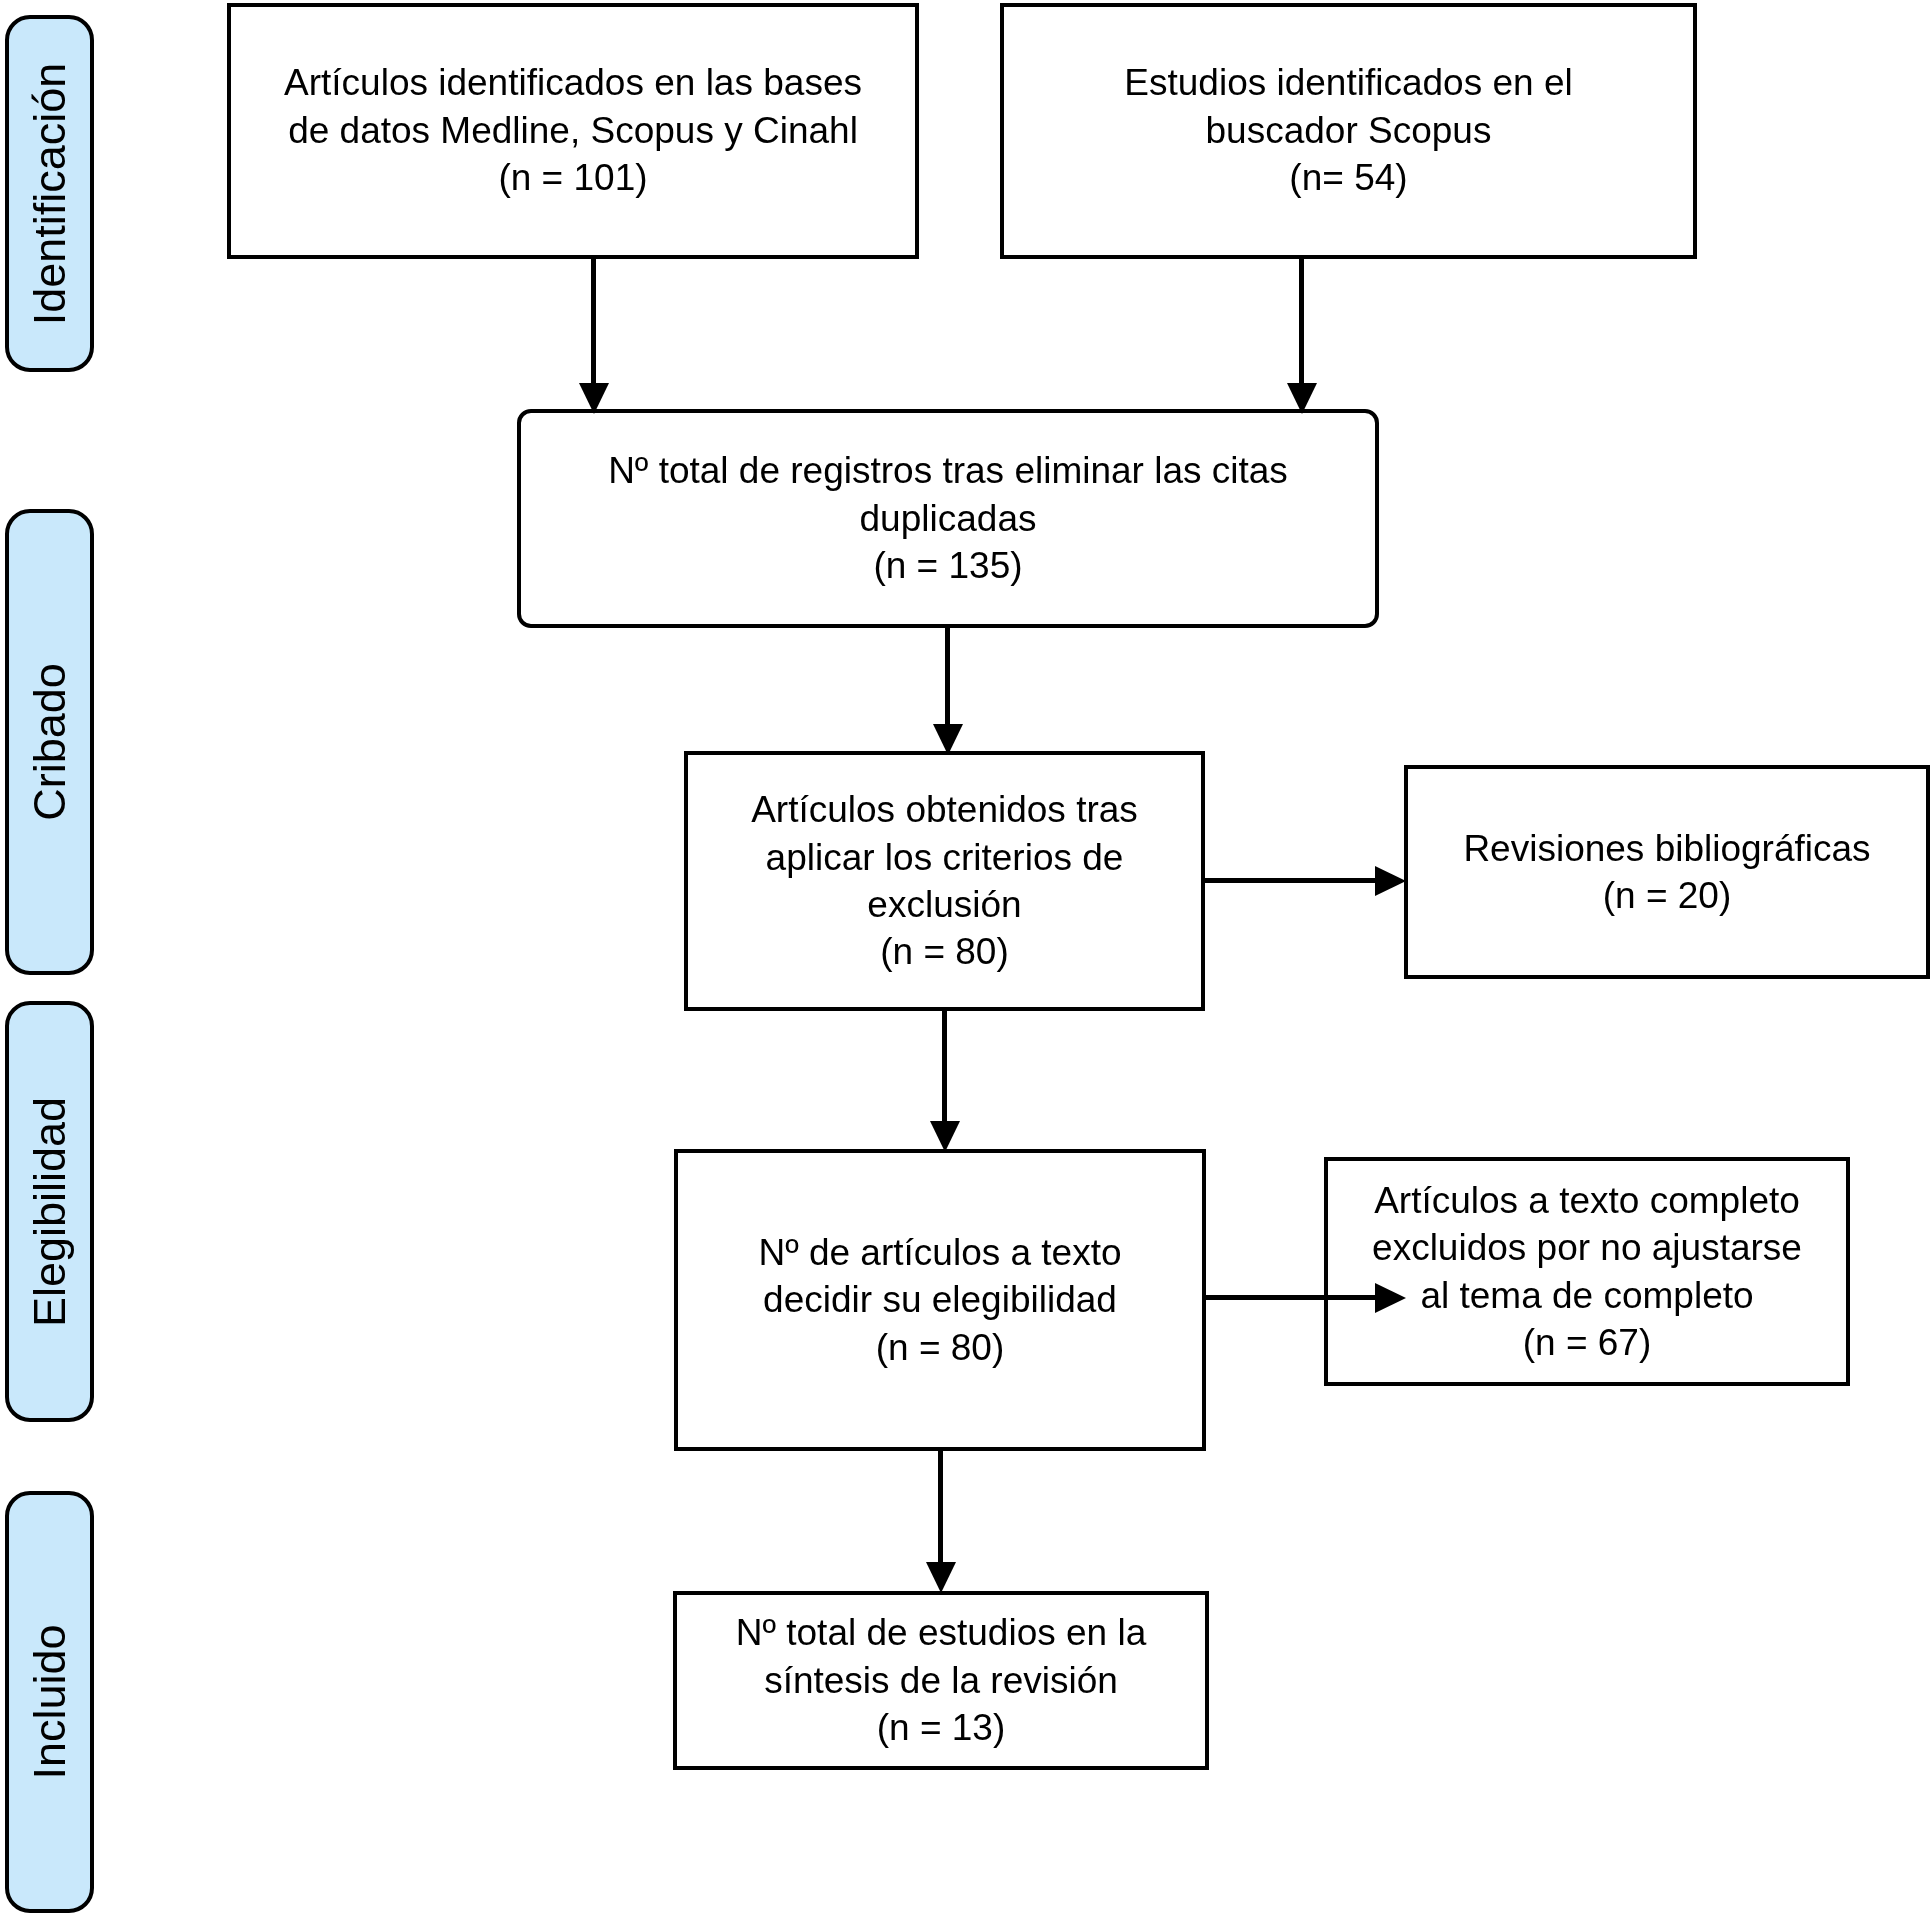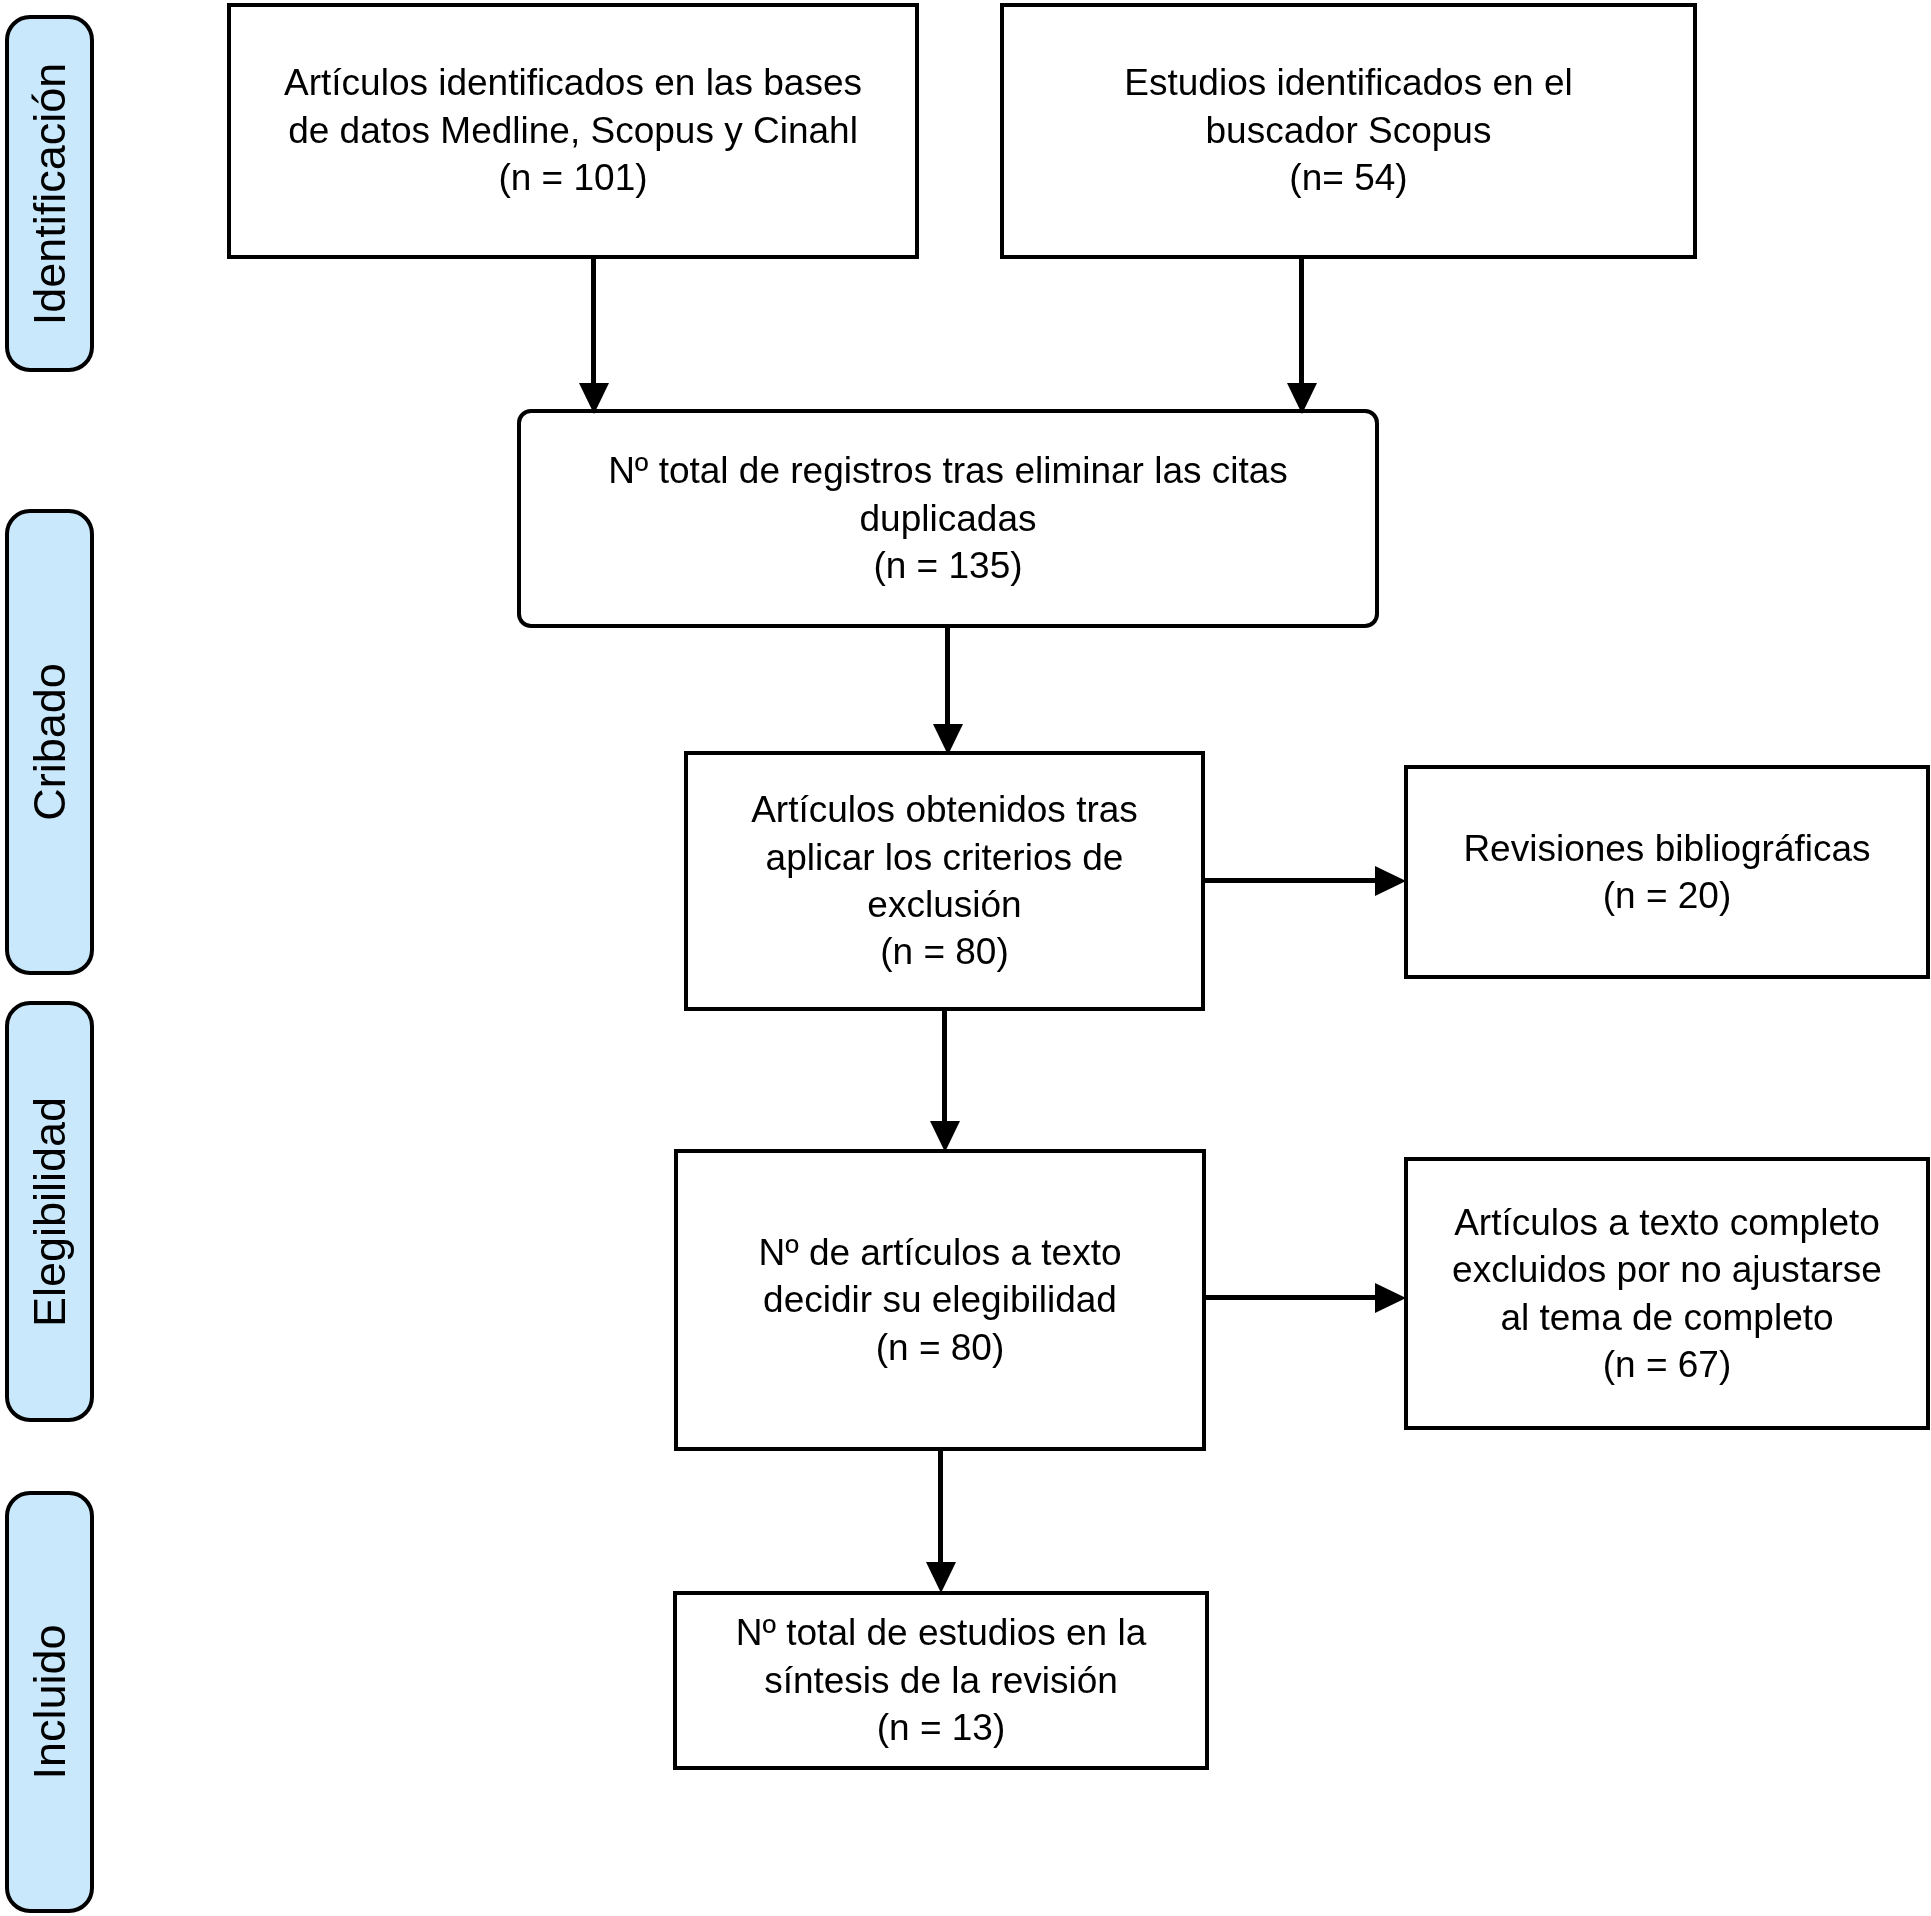--- a/index.html
+++ b/index.html
@@ -24,21 +24,21 @@
     text-align:center;
     font-size:37px;
     line-height:1.28;
   }
   #box-db      {left:227px; top:2.5px;    width:692px;  height:256px;}
   #box-scopus  {left:1000px;top:2.5px;    width:697px;  height:256px;}
   #box-dedup   {left:517px; top:409px;  width:862px; height:219px;border-radius:14px;}
   #box-excl    {left:684px; top:751px;  width:521px;  height:260px;}
   #box-rev     {left:1404px;top:765px;  width:526px;  height:214px;}
   #box-eleg    {left:674px; top:1149px; width:532px;  height:302px;}
-  #box-excl67  {left:1404px;top:1157px; width:526px;  height:273px;}
+  #box-excl67  {left:1324px;top:1157px; width:526px;  height:229px;}
   #box-final   {left:673px; top:1591px; width:536px;  height:179px;}
   
   .stage{
     position:absolute;
     box-sizing:border-box;
     width:89px;
     background:var(--stage-fill,#c9e8fb);
     border:4.1px solid var(--stroke,#000);
     border-radius:25px;
   }

